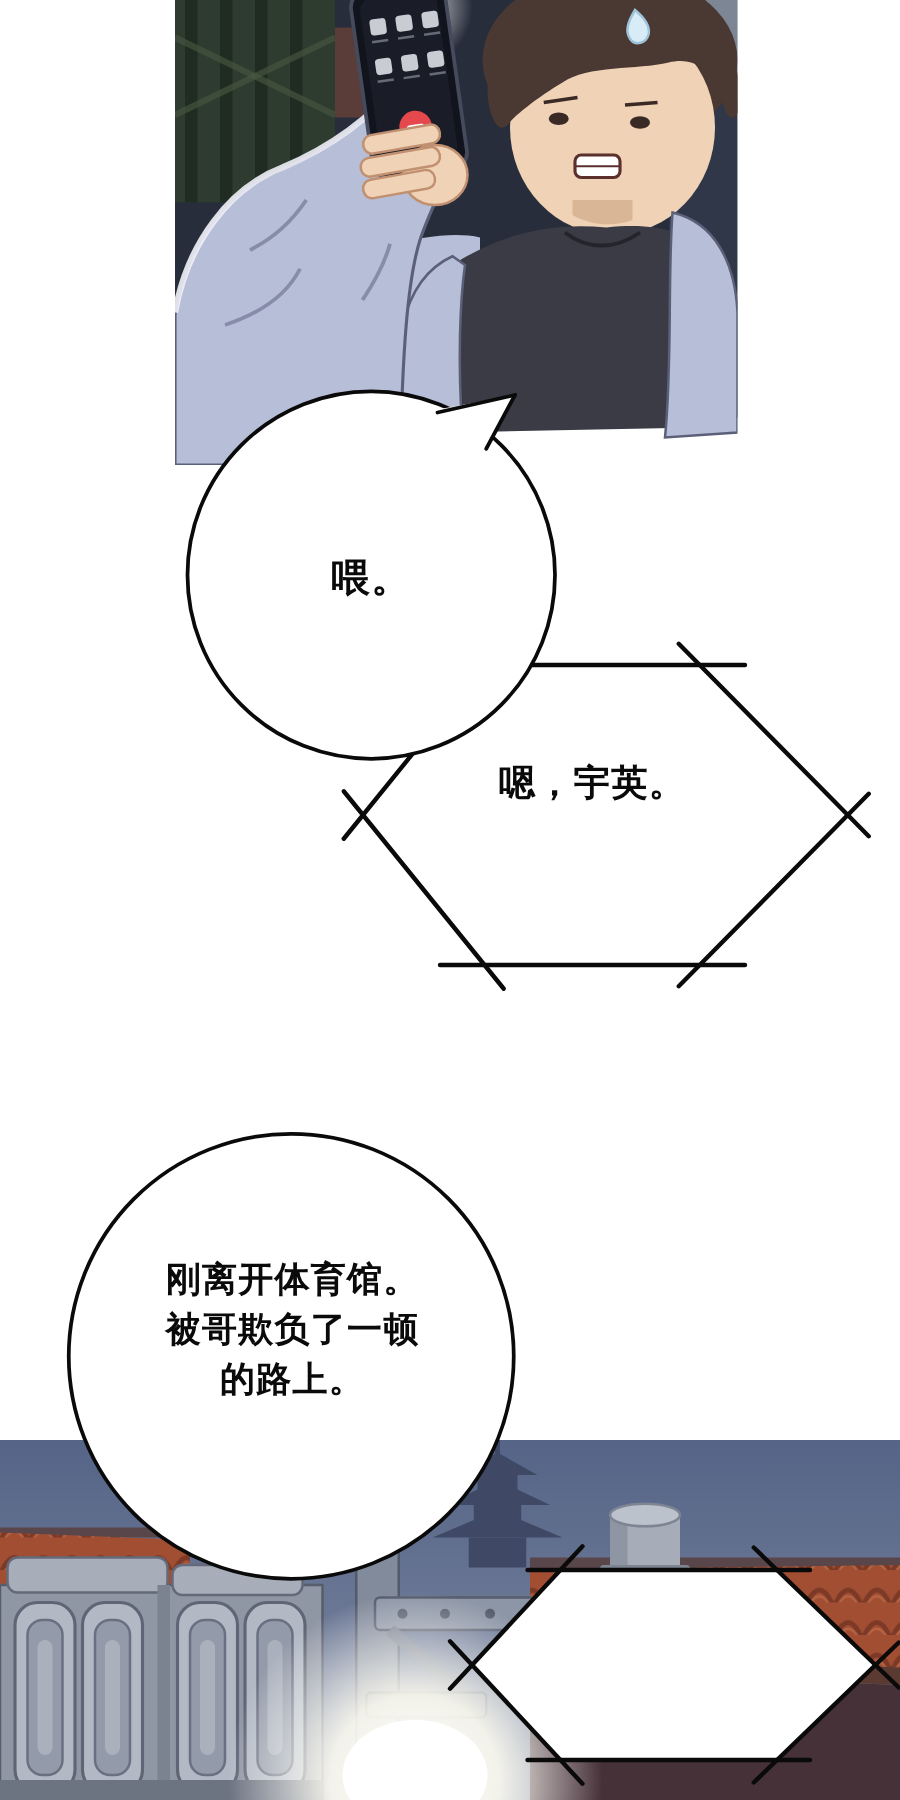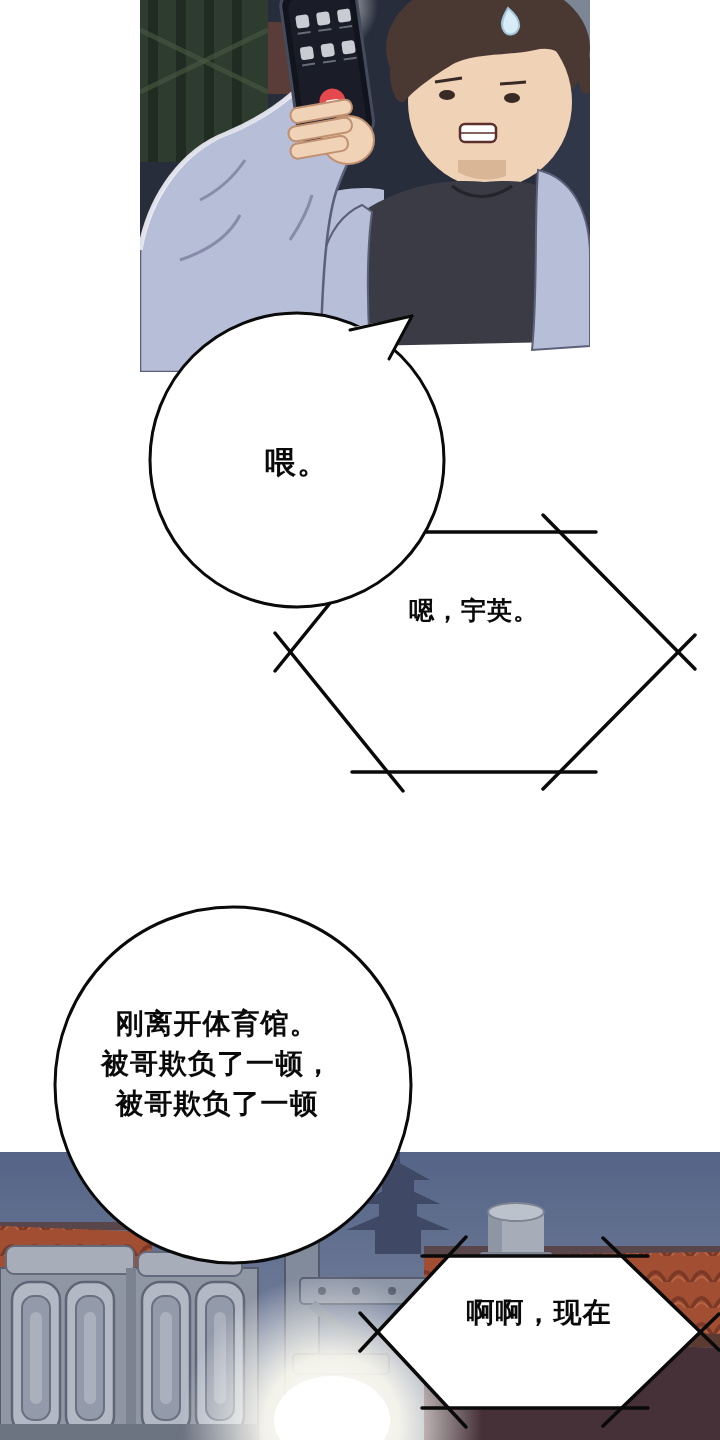--- a/index.html
+++ b/index.html
@@ -261,27 +261,26 @@
       <line x1="603" y1="1238" x2="719" y2="1350"></line>
       <line x1="719" y1="1314" x2="603" y2="1426"></line>
       <line x1="648" y1="1408" x2="422" y2="1408"></line>
       <line x1="466" y1="1427" x2="360" y2="1313"></line>
     </g>
   </g>
 </svg>
 
 <div class="btxt" style="left:157px;top:442px;width:280px;font-size:31px;">喂。</div>
 
-<div class="btxt" style="left:324px;top:589px;width:300px;font-size:25px;line-height:42px;">
+<div class="btxt" style="left:324px;top:606px;width:300px;font-size:29px;line-height:42px;">
   <span>嗯，宇英。</span>
 </div>
 
-<div class="btxt" style="left:27px;top:1004px;width:380px;font-size:28px;line-height:40px;">
+<div class="btxt" style="left:44px;top:1004px;width:380px;font-size:28px;line-height:40px;">
   <span>刚离开体育馆。</span>
-  <span>被哥欺负了一顿，</span>
   <span>被哥欺负了一顿</span>
+  <span>的路上。</span>
 </div>
 
 <div class="btxt" style="left:389px;top:1292px;width:300px;font-size:28px;line-height:42px;">
-  <span>啊啊，现在</span>
 </div>
 
 </div>
 
 </body></html>

